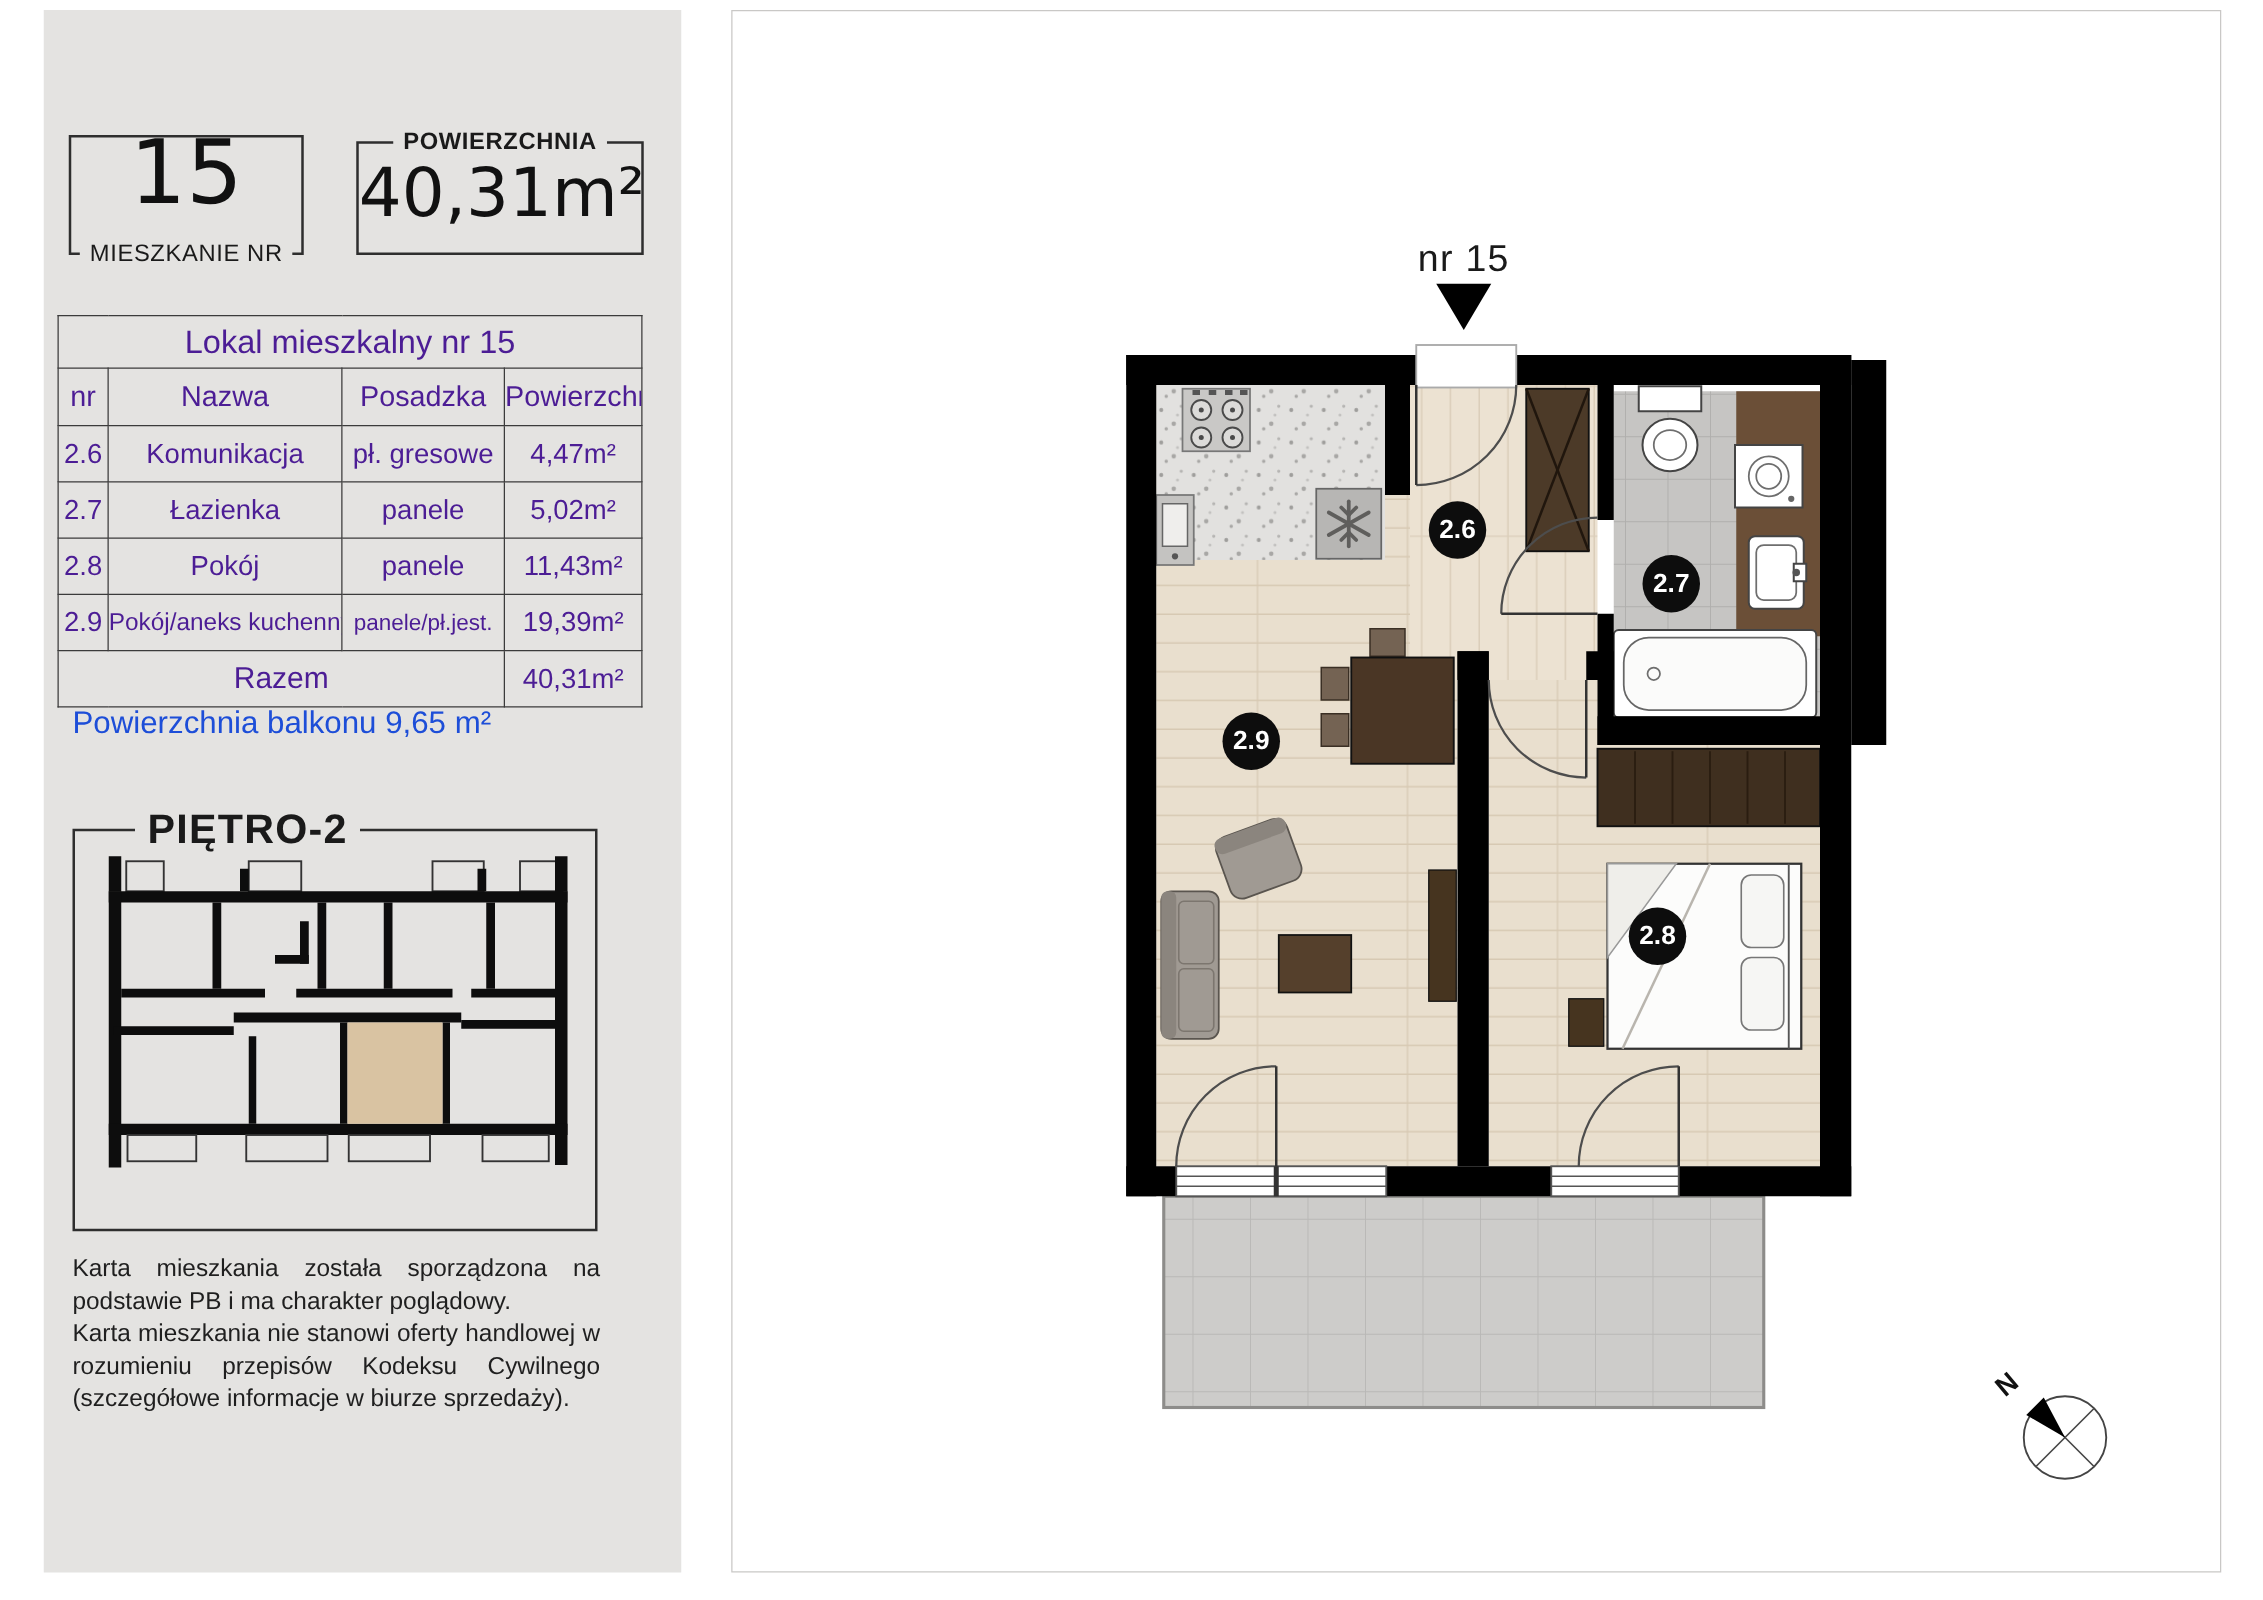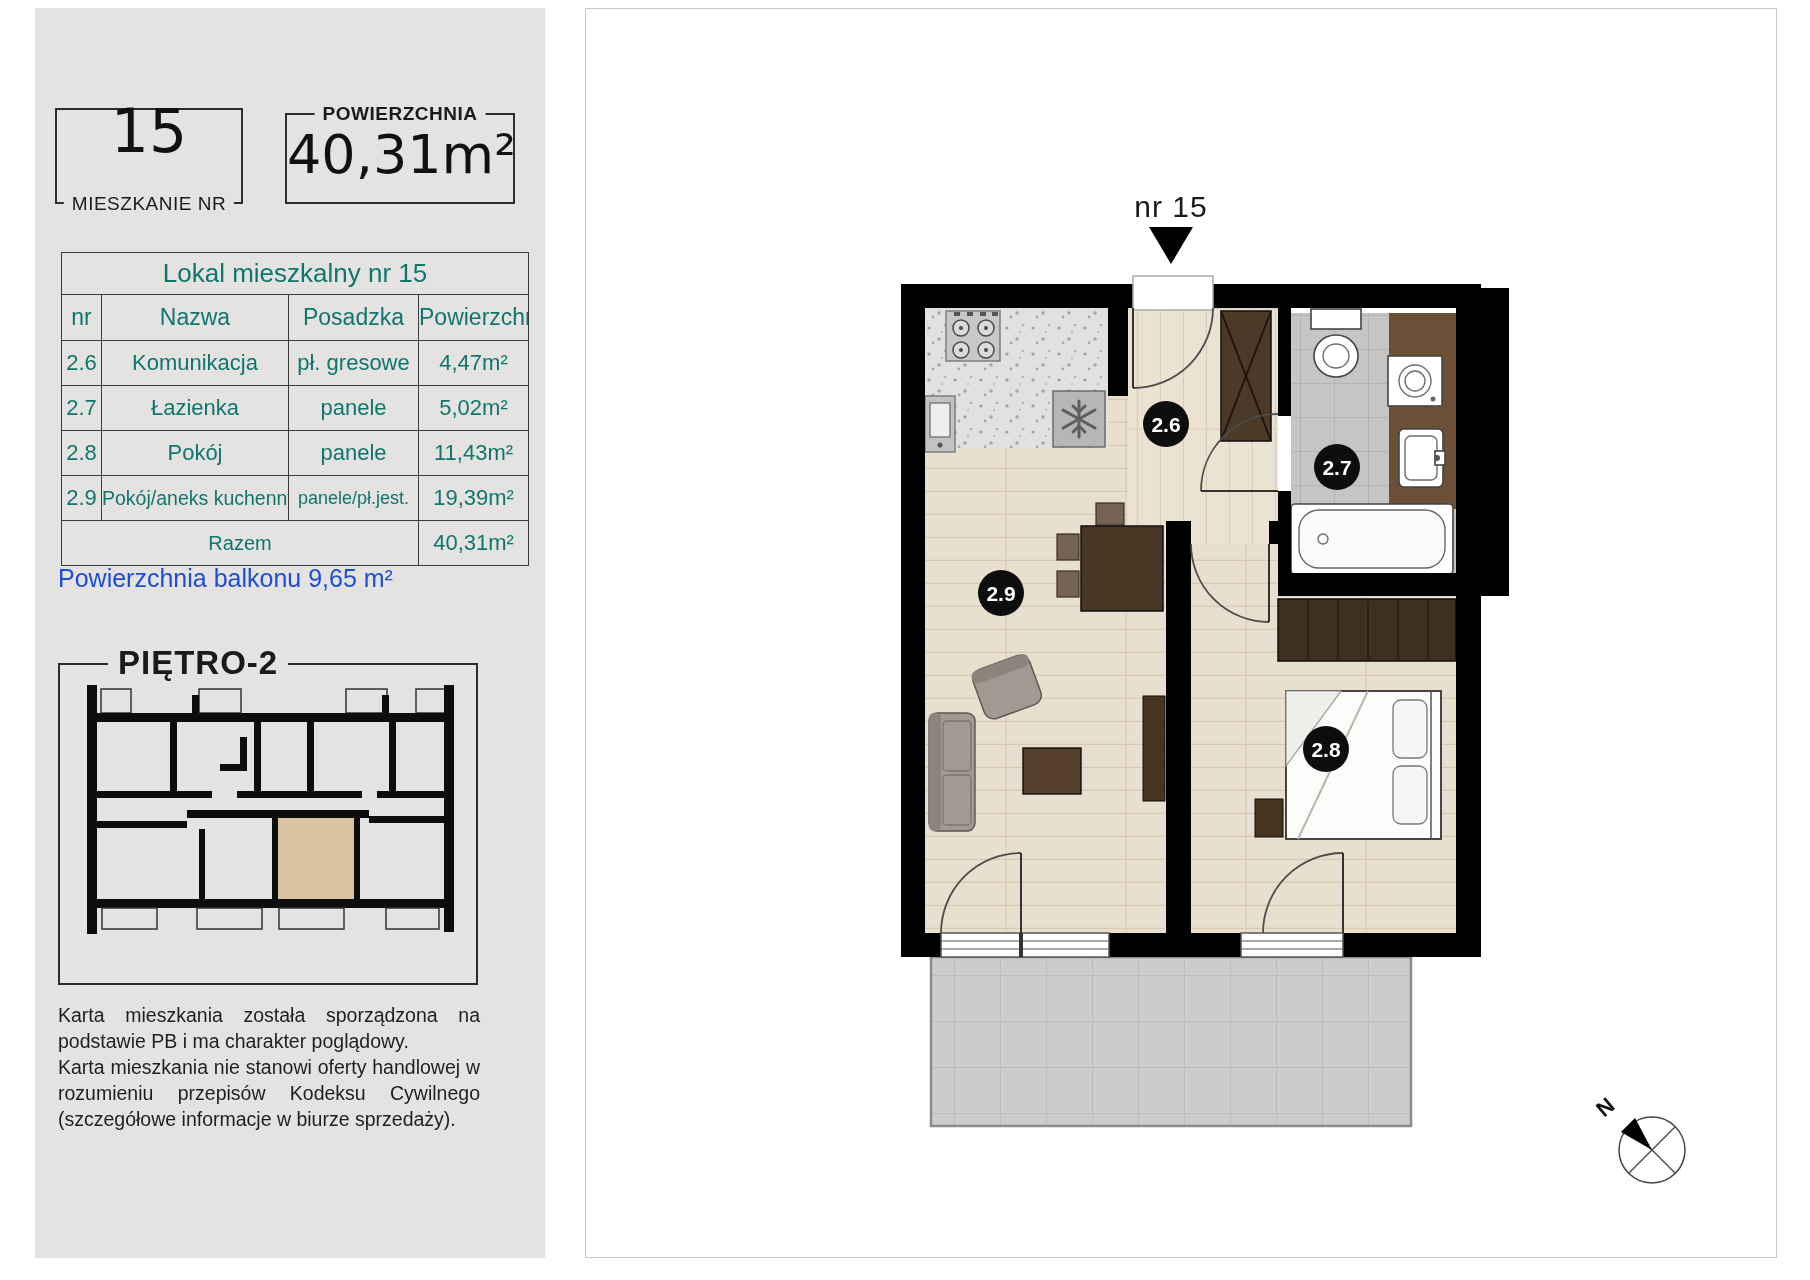--- a/index.html
+++ b/index.html
@@ -11,43 +11,43 @@
              background:#fff;border:1px solid #c9c8c6;box-sizing:border-box;padding-left:40px;}
   .plan-page svg{position:absolute;left:0;top:0;}
 
   
   .sidebar{position:absolute;left:35px;top:8px;width:510px;height:1250px;
            background:#e4e3e1;}
 
   .numbox{position:absolute;left:20px;top:100px;width:188px;height:96px;
           border:2px solid #2e2e2e;box-sizing:border-box;}
   .numbox .big{position:absolute;width:100%;top:-14px;text-align:center;
-               font-family:"DejaVu Sans",sans-serif;font-size:60px;color:#111;}
+               font-family:"DejaVu Sans",sans-serif;font-size:71px;color:#111;}
   .numbox .tag{position:absolute;left:50%;bottom:-13px;transform:translateX(-50%);
                background:#e4e3e1;padding:0 8px;font-size:19px;font-weight:400;
                letter-spacing:.5px;white-space:nowrap;}
   .areabox{position:absolute;left:250px;top:105px;width:230px;height:91px;
            border:2px solid #2e2e2e;box-sizing:border-box;}
   .areabox .tag{position:absolute;left:50%;top:-12px;transform:translateX(-50%);
                 background:#e4e3e1;padding:0 8px;font-size:19px;font-weight:700;
                 letter-spacing:.5px;white-space:nowrap;}
   .areabox .big{position:absolute;width:100%;top:8px;text-align:center;
                 font-family:"DejaVu Sans",sans-serif;font-size:54px;color:#111;}
 
-  table.rooms{position:absolute;left:26px;top:244px;width:467px;
+  table.rooms{position:absolute;left:11px;top:244px;width:467px;
               border-collapse:collapse;table-layout:fixed;
-              font-size:22px;color:#0f766e;}
+              font-size:22px;color:#4c1d95;}
   table.rooms td,table.rooms th{border:1.5px solid #3b3b3b;text-align:center;
               padding:0;overflow:hidden;white-space:nowrap;font-weight:400;}
   table.rooms .ttl{height:41px;font-size:26px;}
   table.rooms .hdr td{height:45px;font-size:23px;}
   table.rooms .row td{height:44px;}
   td.tight{font-size:19.5px;}
   td.tight2{font-size:18px;}
-  td.raz{text-align:left;padding-left:5px;font-size:20px;height:44px;}
+  td.raz{text-align:left;padding-left:5px;font-size:24px;height:44px;}
 
   .balnote{position:absolute;left:23px;top:556px;font-size:25px;color:#1d4ed8;}
 
   .floorbox{position:absolute;left:23px;top:655px;width:420px;height:322px;
             border:2px solid #2e2e2e;box-sizing:border-box;}
   .floorbox .tag{position:absolute;left:48px;top:-21px;background:#e4e3e1;
                  padding:0 10px;font-size:33px;font-weight:700;letter-spacing:1px;}
 
   .disc{position:absolute;left:23px;top:994px;width:422px;
         font-size:19.5px;line-height:26px;text-align:justify;color:#1f1f1f;}

